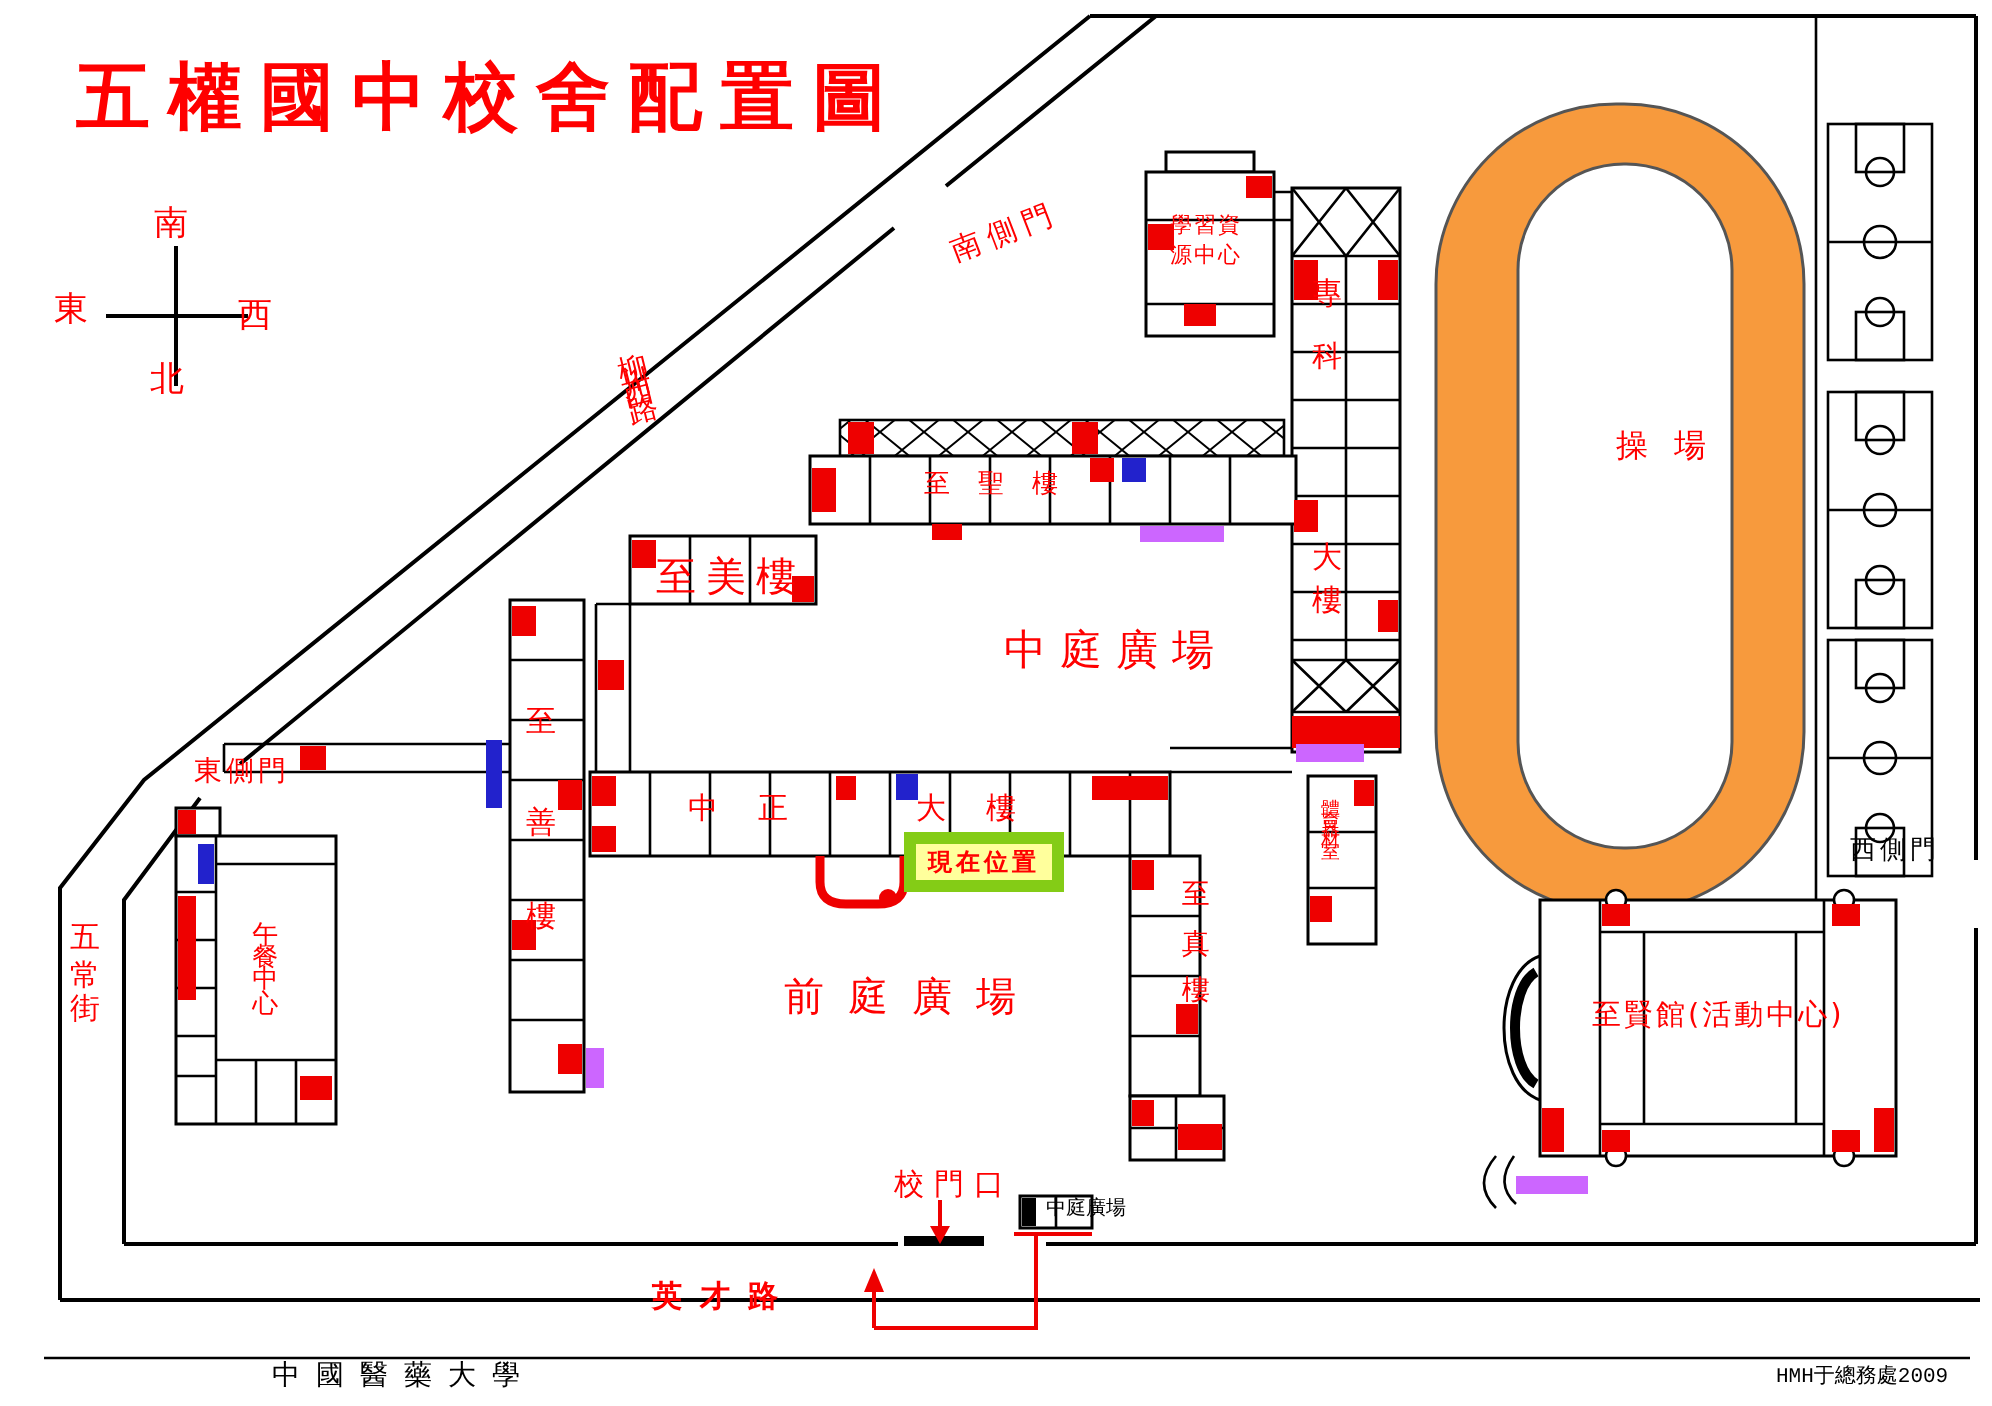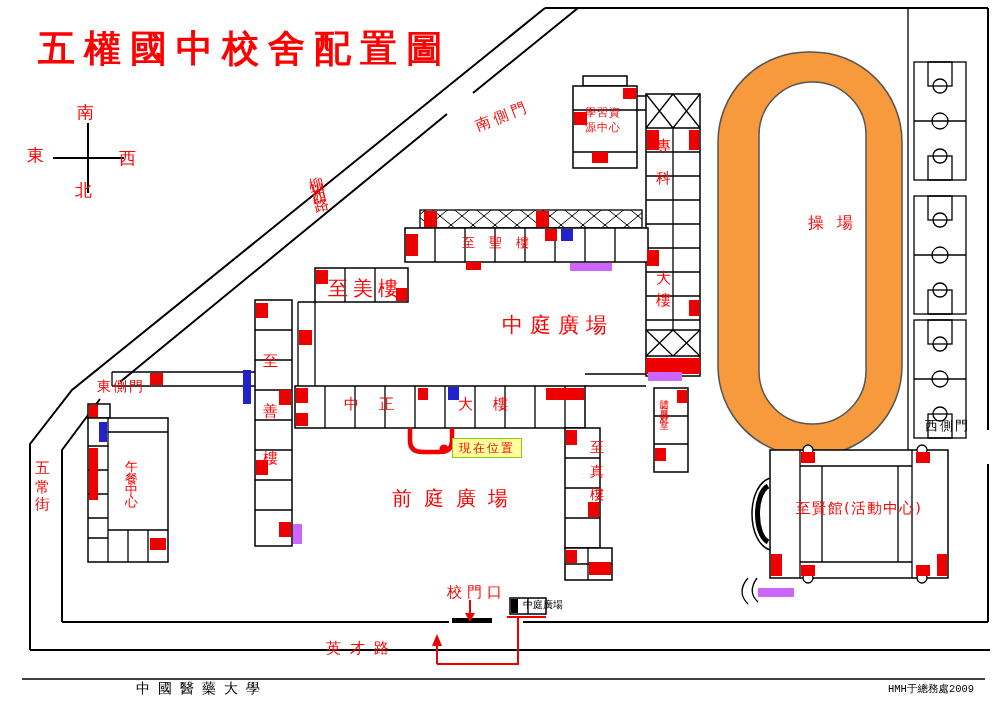--- a/index.html
+++ b/index.html
@@ -14,24 +14,24 @@
   .bld{fill:#fff;stroke:#000;stroke-width:1.5;}
   .ln{stroke:#000;stroke-width:1.3;fill:none;}
   .bnd{stroke:#000;stroke-width:2;fill:none;}
   .ared{fill:var(--c-accent);stroke:none;}
   .ablue{fill:var(--c-blue);stroke:none;}
   .apurple{fill:var(--c-purple);stroke:none;}
   .redln{stroke:var(--c-accent);stroke-width:2;fill:none;}
   .redfill{fill:var(--c-accent);stroke:none;}
   .track-outer{fill:var(--c-track);stroke:#555;stroke-width:1.5;}
   .track-inner{fill:#fff;stroke:#555;stroke-width:1.5;}
-  .cur-box{position:absolute;left:452px;top:438px;width:68px;height:18px;
-           background:var(--c-highlight);border:1px solid #84cc16;color:var(--c-label);
+  .cur-box{position:absolute;left:452px;top:416px;width:68px;height:18px;
+           background:var(--c-highlight);border:6px solid #84cc16;color:var(--c-label);
            font-size:12px;display:flex;align-items:center;justify-content:center;
-           letter-spacing:2px;}
+           letter-spacing:2px;font-weight:bold;}
 </style>
 </head>
 <body>
 
 <div class="stage">
 
 <svg class="map-svg" width="996" height="703" viewBox="0 0 996 703">
   <defs>
     <pattern id="xhatch" width="22" height="18" patternUnits="userSpaceOnUse">
       <path d="M0,0L22,18M22,0L0,18" stroke="#000" stroke-width="1" fill="none"></path>
@@ -240,21 +240,21 @@
 
 <div class="lbl" style="left:38px;top:24px;font:bold 37px 'DejaVu Serif',serif;letter-spacing:9px;color:var(--c-label);">五權國中校舍配置圖</div>
 
 <div class="lbl" style="left:77px;top:103px;font-size:17px;">南</div>
 <div class="lbl" style="left:27px;top:146px;font-size:17px;">東</div>
 <div class="lbl" style="left:119px;top:149px;font-size:17px;">西</div>
 <div class="lbl" style="left:75px;top:181px;font-size:17px;">北</div>
 
 <div class="lbl v" style="left:303px;top:165px;font-size:15px;letter-spacing:7px;transform:rotate(-14deg);transform-origin:top center;">柳川西路</div>
 <div class="lbl v" style="left:34px;top:450px;font-size:15px;letter-spacing:17px;">五常街</div>
-<div class="lbl" style="left:326px;top:640px;font-size:15px;letter-spacing:9px;">英才路</div>
+<div class="lbl" style="left:326px;top:640px;font-size:15px;letter-spacing:9px;font-weight:bold;">英才路</div>
 
 <div class="lbl" style="left:476px;top:118px;font-size:15px;letter-spacing:4px;transform:rotate(-21deg);transform-origin:left center;">南側門</div>
 <div class="lbl" style="left:97px;top:379px;font-size:14px;letter-spacing:2px;">東側門</div>
 <div class="lbl blk" style="left:925px;top:419px;font-size:13px;letter-spacing:2px;">西側門</div>
 <div class="lbl" style="left:447px;top:584px;font-size:15px;letter-spacing:5px;text-align:center;">校門口</div>
 
 <div class="lbl" style="left:585px;top:106px;font-size:11px;width:38px;white-space:normal;line-height:1.35;letter-spacing:1px;">學習資源中心</div>
 <div class="lbl v" style="left:655px;top:126px;font-size:15px;letter-spacing:32px;">專科</div>
 <div class="lbl v" style="left:655px;top:258px;font-size:15px;letter-spacing:22px;">大樓</div>
 <div class="lbl" style="left:462px;top:236px;font-size:13px;letter-spacing:14px;">至聖樓</div>

